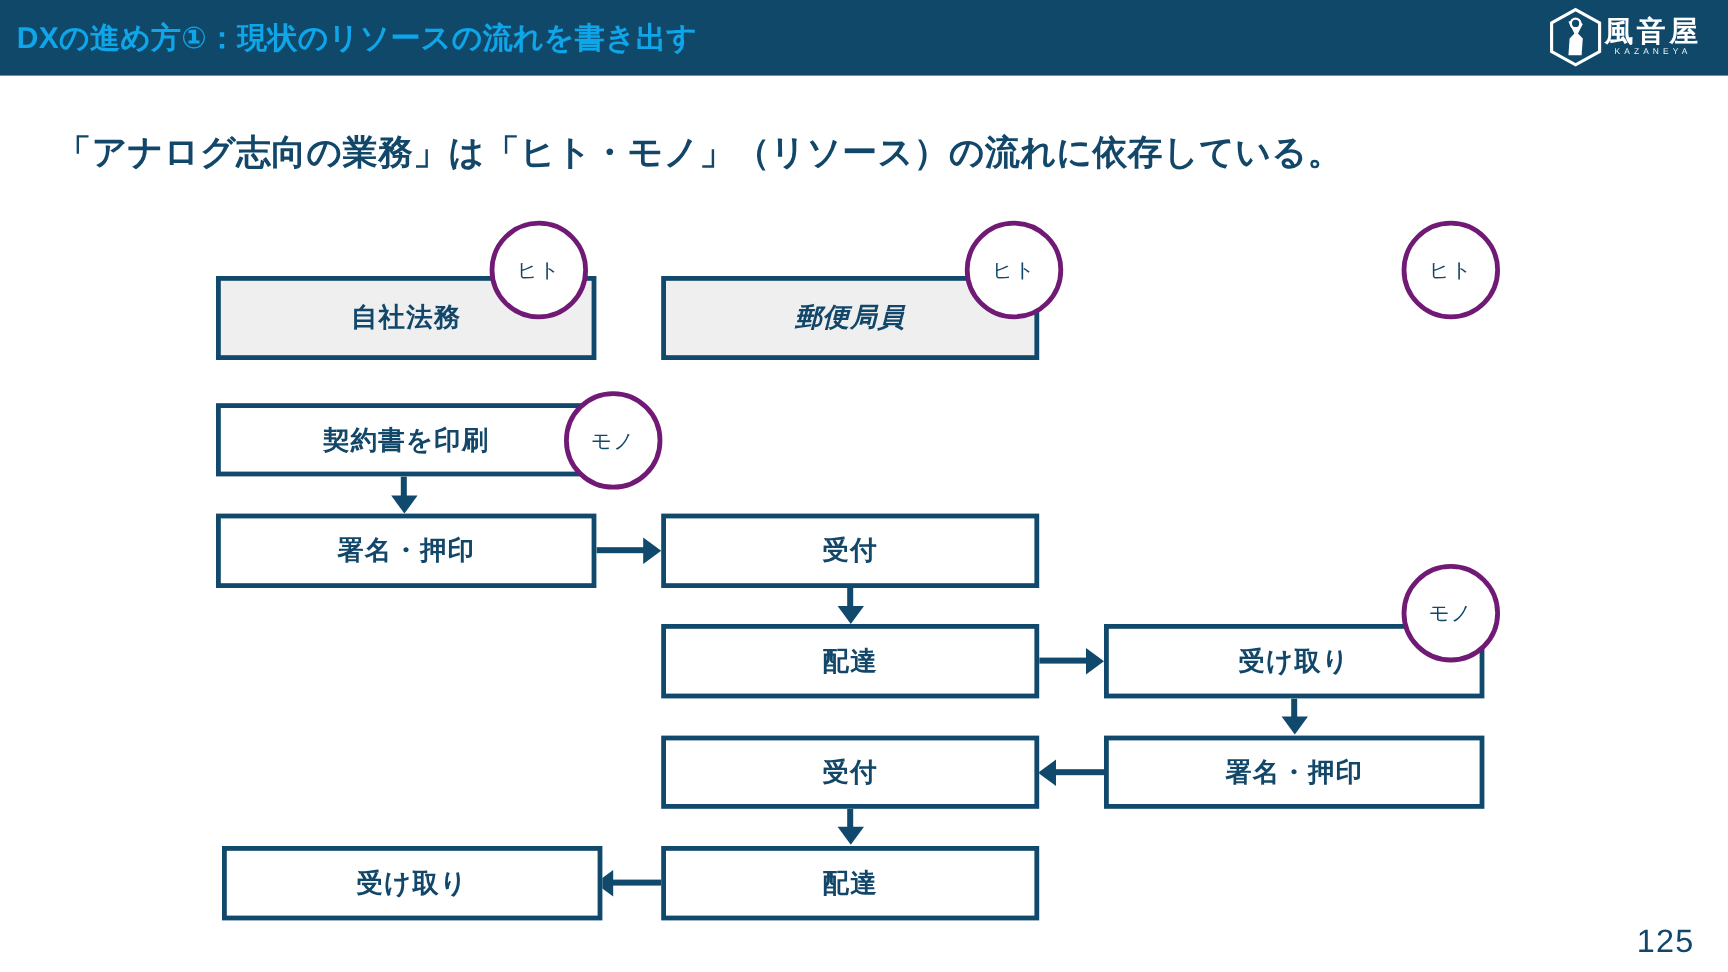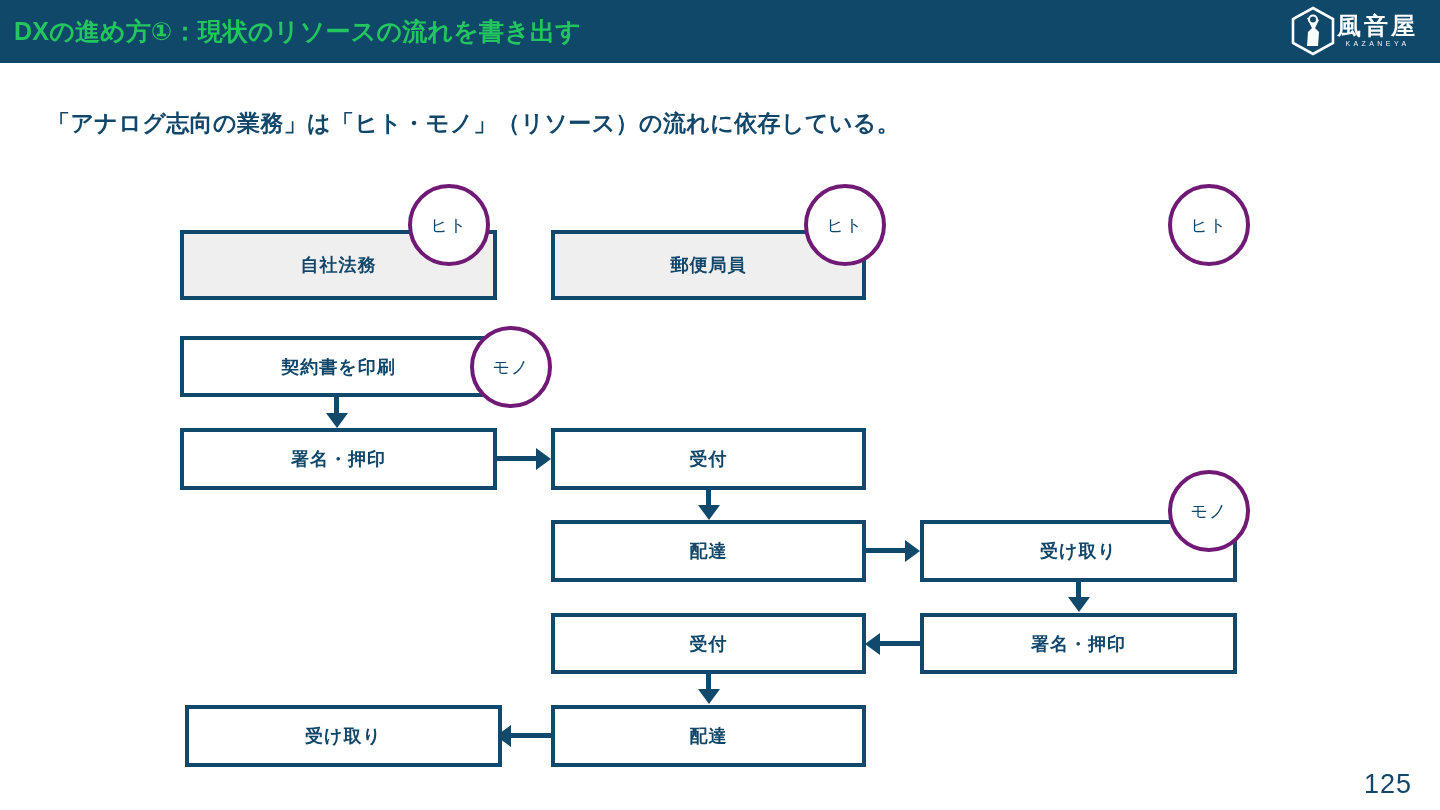--- a/index.html
+++ b/index.html
@@ -12,52 +12,52 @@
     position:relative;
   }
   
   .header{
     position:absolute;left:0;top:0;width:1440px;height:63px;
     background:#10486a;
   }
   .header-title{
     position:absolute;left:14px;top:0;height:63px;
     display:flex;align-items:center;
-    color:#22c55e;font-size:25px;font-weight:bold;
+    color:#0ea5e9;font-size:25px;font-weight:bold;
     letter-spacing:.2px;white-space:nowrap;
   }
   .logo{
     position:absolute;right:22px;top:6px;height:50px;
     display:flex;align-items:center;
   }
   .logo-mark{width:48px;height:50px;display:block;}
   .logo-text{display:flex;flex-direction:column;align-items:center;justify-content:center;}
   .logo-jp{
     color:#ffffff;font-size:24px;font-weight:bold;letter-spacing:3px;
     line-height:1.05;font-family:"DejaVu Sans",sans-serif;
   }
   .logo-rom{
     color:#ffffff;font-size:7px;letter-spacing:3.4px;line-height:1.2;
     margin-top:1px;opacity:.95;
   }
   
   .subtitle{
     position:absolute;left:47px;top:108px;
-    color:#12476a;font-size:23px;font-weight:bold;letter-spacing:.4px;
+    color:#12476a;font-size:29px;font-weight:bold;letter-spacing:.4px;
     white-space:nowrap;
   }
   
   .diagram{position:absolute;left:0;top:0;width:1440px;height:810px;}
   .node{
     position:absolute;
     border:4px solid #10496b;
     background:#ffffff;
     display:flex;align-items:center;justify-content:center;
     box-sizing:border-box;
-    color:#12476a;font-size:18px;font-weight:bold;letter-spacing:1px;
+    color:#12476a;font-size:22px;font-weight:bold;letter-spacing:1px;
     z-index:2;
   }
   .node.shaded{background:#efeff0;}
   .tagcircle{
     position:absolute;
     border:4px solid #701a75;
     background:#ffffff;
     border-radius:50%;
     display:flex;align-items:center;justify-content:center;
     box-sizing:border-box;
@@ -118,21 +118,21 @@
 
   <div class="conn" style="left:706px;top:674px;width:5px;height:20px;"></div>
   <div class="arrowhead ah-down" style="left:698px;top:689px;"></div>
 
   <div class="conn" style="left:509px;top:733px;width:43px;height:5px;"></div>
   <div class="arrowhead ah-left" style="left:496px;top:725px;"></div>
 
   <div class="node shaded" style="left:180px;top:230px;width:317px;height:70px;">
     <span>自社法務</span>
   </div>
-  <div class="node shaded" style="left:551px;top:230px;width:315px;height:70px;">
+  <div class="node shaded" style="left:551px;top:230px;width:315px;height:70px;font-style:italic;">
     <span>郵便局員</span>
   </div>
 
   <div class="node" style="left:180px;top:336px;width:317px;height:61px;align-items:center;">
     <span>契約書を印刷</span>
   </div>
   <div class="node" style="left:180px;top:428px;width:317px;height:62px;">
     <span>署名・押印</span>
   </div>
   <div class="node" style="left:551px;top:428px;width:315px;height:62px;">

